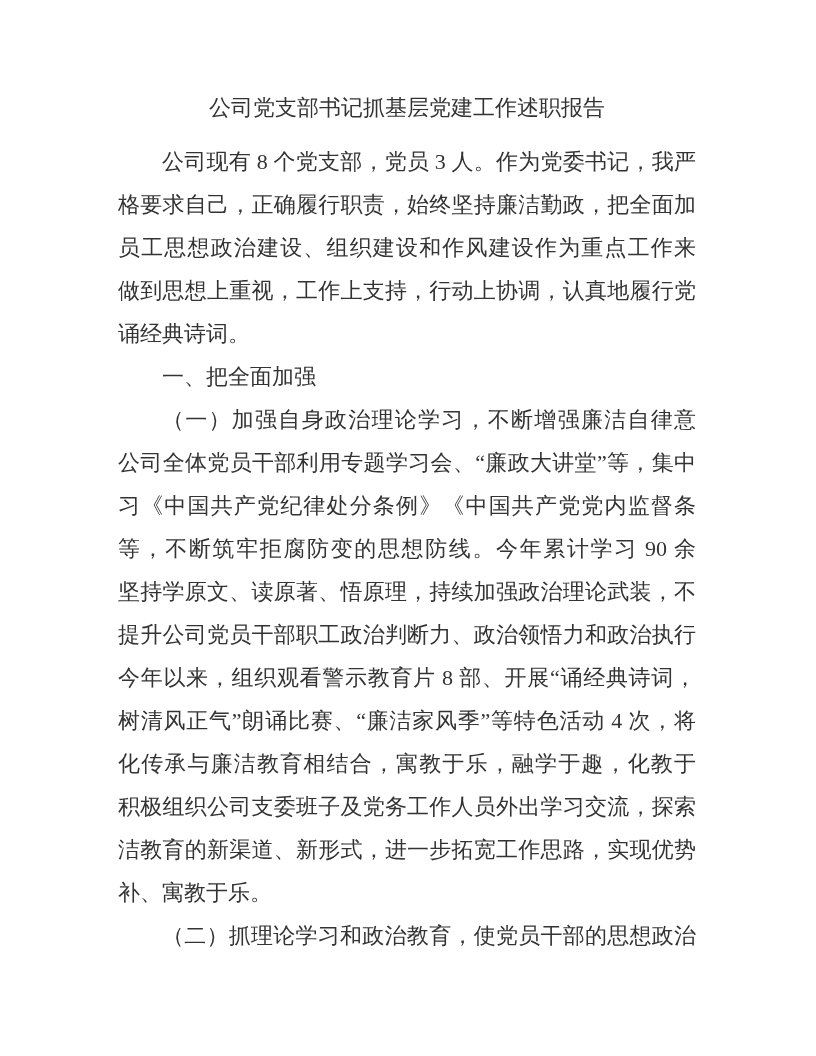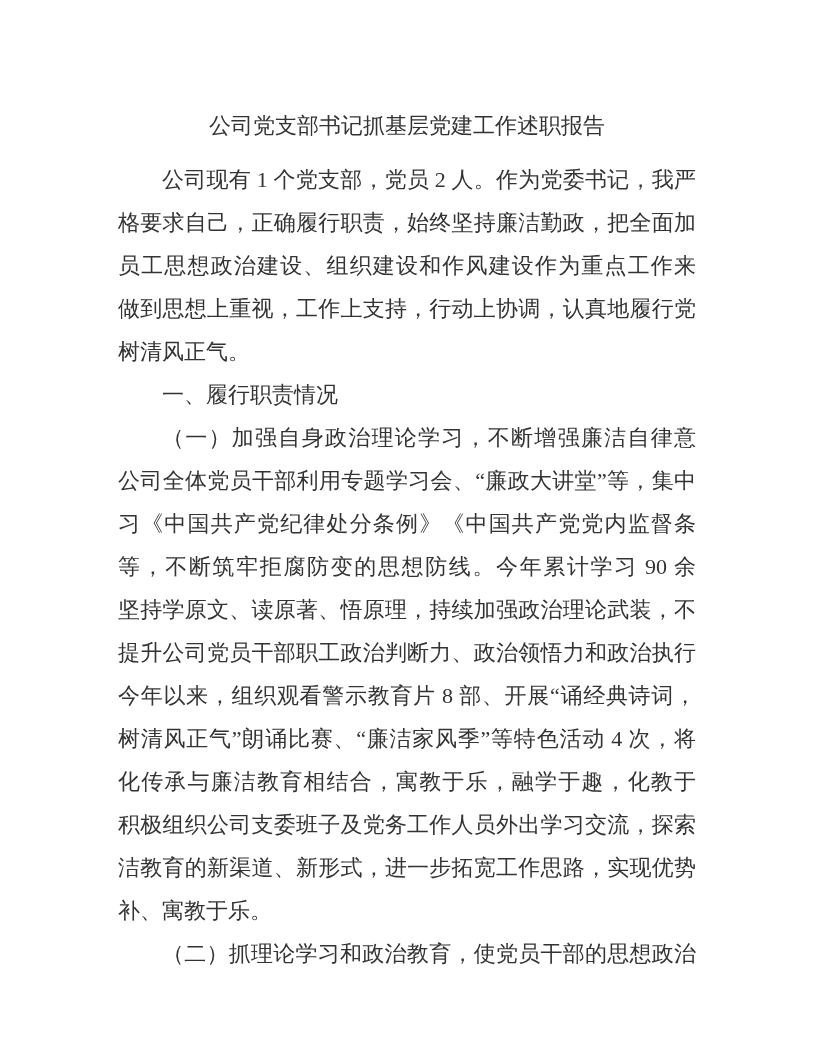--- a/index.html
+++ b/index.html
@@ -12,21 +12,21 @@
     width: 816px;
     height: 1056px;
     background: #ffffff;
     overflow: hidden;
     font-family: "Liberation Serif", "DejaVu Serif", serif;
     color: #333333;
   }
   .content {
     position: absolute;
     left: 118px;
-    top: 104px;
+    top: 86px;
     width: 578px;
     font-size: 22px;
     line-height: 43px;
   }
   .doc-title {
     height: 43px;
     line-height: 43px;
     text-align: center;
     margin-bottom: 11px;
     white-space: nowrap;
@@ -52,28 +52,28 @@
   }
 </style>
 </head>
 <body>
 
 <div class="page">
   <div class="content">
     <div class="doc-title">公司党支部书记抓基层党建工作述职报告</div>
     <div>
         <div class="para">
-          <div class="line j ind">公司现有 1 个党支部，党员 2 人。作为党委书记，我严</div>
+          <div class="line j ind">公司现有 8 个党支部，党员 3 人。作为党委书记，我严</div>
           <div class="line j">格要求自己，正确履行职责，始终坚持廉洁勤政，把全面加强</div>
           <div class="line j">员工思想政治建设、组织建设和作风建设作为重点工作来抓，</div>
           <div class="line j">做到思想上重视，工作上支持，行动上协调，认真地履行党委</div>
-          <div class="line">树清风正气。</div>
+          <div class="line">诵经典诗词。</div>
         </div>
         <div class="para">
-          <div class="line ind">一、履行职责情况</div>
+          <div class="line ind">一、把全面加强</div>
         </div>
         <div class="para">
           <div class="line j ind">（一）加强自身政治理论学习，不断增强廉洁自律意识。</div>
           <div class="line j">公司全体党员干部利用专题学习会、“廉政大讲堂”等，集中学</div>
           <div class="line j">习《中国共产党纪律处分条例》《中国共产党党内监督条例》</div>
           <div class="line j">等，不断筑牢拒腐防变的思想防线。今年累计学习 90 余项，</div>
           <div class="line j">坚持学原文、读原著、悟原理，持续加强政治理论武装，不断</div>
           <div class="line j">提升公司党员干部职工政治判断力、政治领悟力和政治执行力。</div>
           <div class="line j">今年以来，组织观看警示教育片 8 部、开展“诵经典诗词，</div>
           <div class="line j">树清风正气”朗诵比赛、“廉洁家风季”等特色活动 4 次，将文</div>

